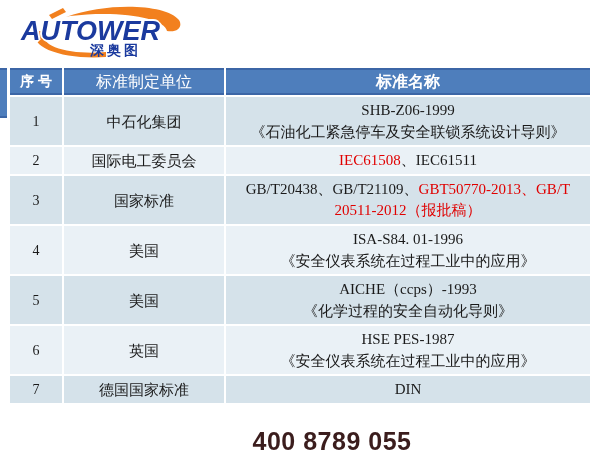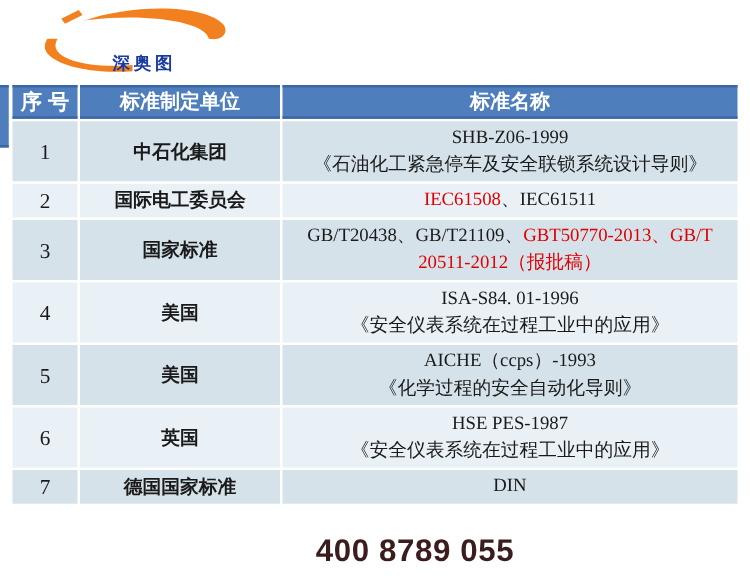--- a/index.html
+++ b/index.html
@@ -45,22 +45,22 @@
     border-bottom:2px solid var(--header_line);
     font-family:"Liberation Sans",sans-serif;
   }
   td{
     text-align:center;vertical-align:middle;color:var(--ink);
     font-size:15px;line-height:21px;padding:3px 5px;
     font-family:"Liberation Serif","DejaVu Serif",serif;
   }
   tr.odd td{background:var(--row_odd);}
   tr.even td{background:var(--row_even);}
-  .col-num{width:42px;font-size:17px;}
-  .col-org{width:150px;font-weight:bold;font-family:"Liberation Sans",sans-serif;}
+  .col-num{width:42px;font-size:14px;}
+  .col-org{width:150px;font-weight:normal;font-family:"Liberation Sans",sans-serif;}
   .name-line{display:block;}
   .name-line.bold{font-weight:normal;font-family:"Liberation Sans",sans-serif;}
   .seg.red{color:var(--red);margin-top:30px;}
 
   
   .edge-frag{
     position:absolute;left:0;top:68px;width:7px;height:46px;
     background:var(--header_bg);
     border-top:2px solid var(--header_line);
     border-bottom:2px solid var(--header_line);
@@ -79,20 +79,21 @@
 
 <div class="logo">
   <svg viewBox="0 0 180 62" aria-hidden="true">
 
     <path d="M50,13 C92,-2 150,0 163,16 C167,22 162,29 151,27 C149,14 104,6 54,12 Z" fill="#f2801e"></path>
 
     <path d="M22,27 C10,44 50,56 90,53 L90,48 C58,51 20,44 30,27 Z" fill="#f2801e"></path>
 
     <path d="M33,11 L47,4 L50,8 L36,15 Z" fill="#f2801e"></path>
   </svg>
+  <div class="brand">AUTOWER</div>
   <div class="brand-sub">深奥图</div>
 </div>
 
 <div class="edge-frag"></div>
 
 <div class="tbl-wrap">
   <table>
     <thead>
       <tr>
         <th class="col-num">序 号</th>

